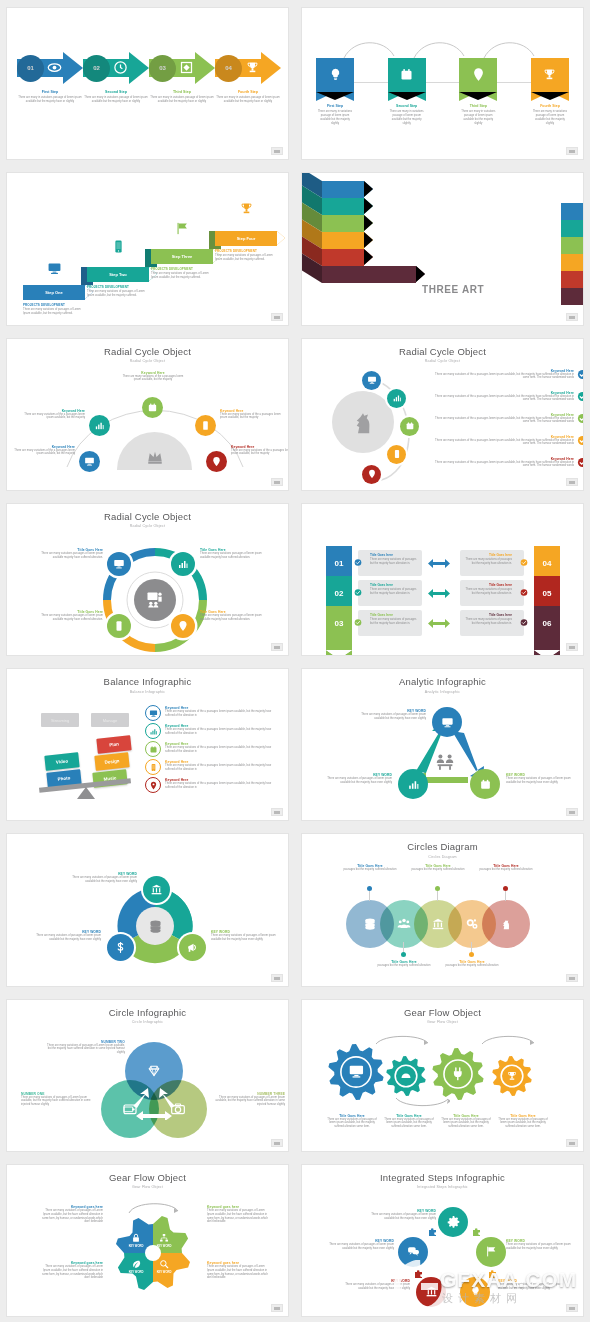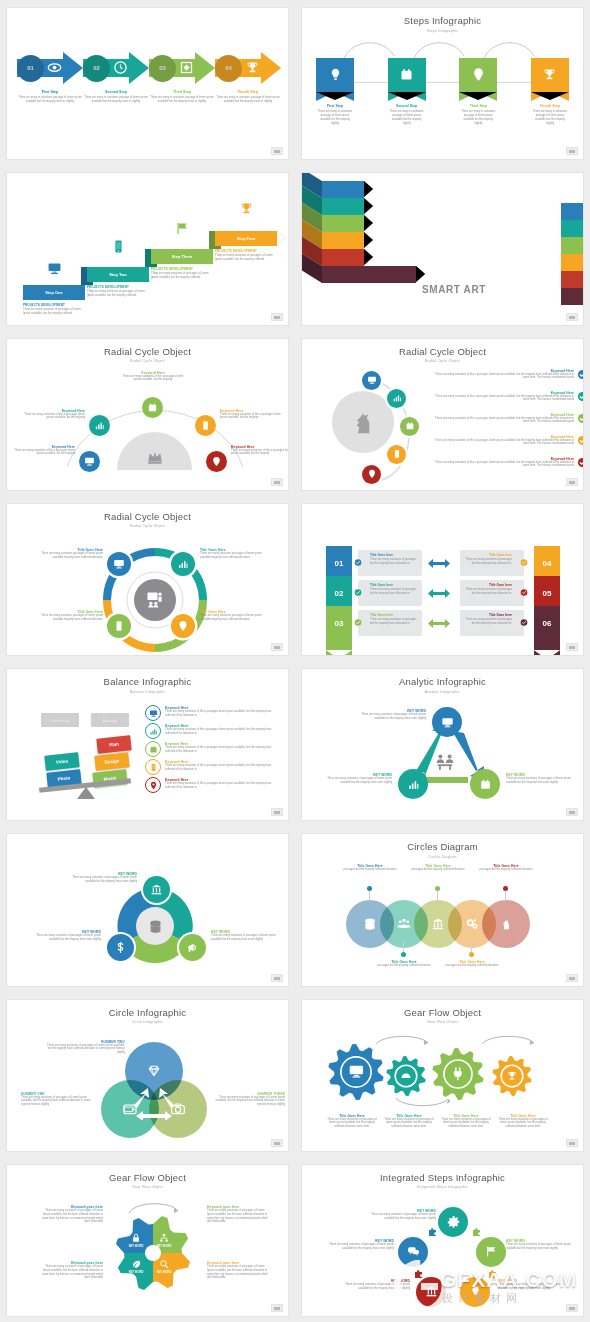--- a/index.html
+++ b/index.html
@@ -158,24 +158,20 @@
           </div>
         </div>
         <div class="pgbadge">
           <i></i>
         </div>
       </div>
     </div>
     <div class="cell">
       <div class="slide">
         <div class="slide-inner">
-          <div>
-            <div class="ttl">Steps Infographic</div>
-            <div class="sub">Steps Infographic</div>
-          </div>
           <div style="position: absolute; left: 16px; right: 16px; top: 74px; height: 1px; background: rgb(216, 216, 216);"></div>
           <div style="position: absolute; left: 20px; top: 26px;">
             <svg width="255" height="26" viewBox="0 0 255 26">
               <path d="M22 24C32 4 62 4 72 22" fill="none" stroke="#c9c9c9" stroke-width="1"></path>
               <path d="M92 24C102 4 132 4 142 22" fill="none" stroke="#c9c9c9" stroke-width="1"></path>
               <path d="M162 24C172 4 202 4 212 22" fill="none" stroke="#c9c9c9" stroke-width="1"></path>
             </svg>
           </div>
           <div class="s2wrap">
             <div class="s2col">
@@ -341,21 +337,21 @@
                 <span style="position: absolute; right: -9px; top: 0px; width: 0px; height: 0px; border-top: 8.5px solid transparent; border-bottom: 8.5px solid transparent; border-left: 9px solid rgb(192, 57, 43);"></span>
               </div>
             </div>
             <div class="sa-row" style="left: 0px; top: 85px; width: 118px;">
               <div class="sa-side" style="background: rgb(93, 43, 58); filter: brightness(0.72); transform: skewY(32deg); transform-origin: right top;"></div>
               <div class="face" style="width: 94px; background: rgb(93, 43, 58);">
                 <span style="position: absolute; right: -9px; top: 0px; width: 0px; height: 0px; border-top: 8.5px solid transparent; border-bottom: 8.5px solid transparent; border-left: 9px solid rgb(93, 43, 58);"></span>
               </div>
             </div>
           </div>
-          <div class="smartart-label" style="left: 120px; bottom: 30px;">SMART ART</div>
+          <div class="smartart-label" style="left: 120px; bottom: 30px;">THREE ART</div>
           <div class="sa-strip">
             <div style="background: rgb(41, 128, 185);"></div>
             <div style="background: rgb(23, 166, 151);"></div>
             <div style="background: rgb(140, 193, 82);"></div>
             <div style="background: rgb(245, 166, 35);"></div>
             <div style="background: rgb(192, 57, 43);"></div>
             <div style="background: rgb(93, 43, 58);"></div>
           </div>
         </div>
         <div class="pgbadge">

